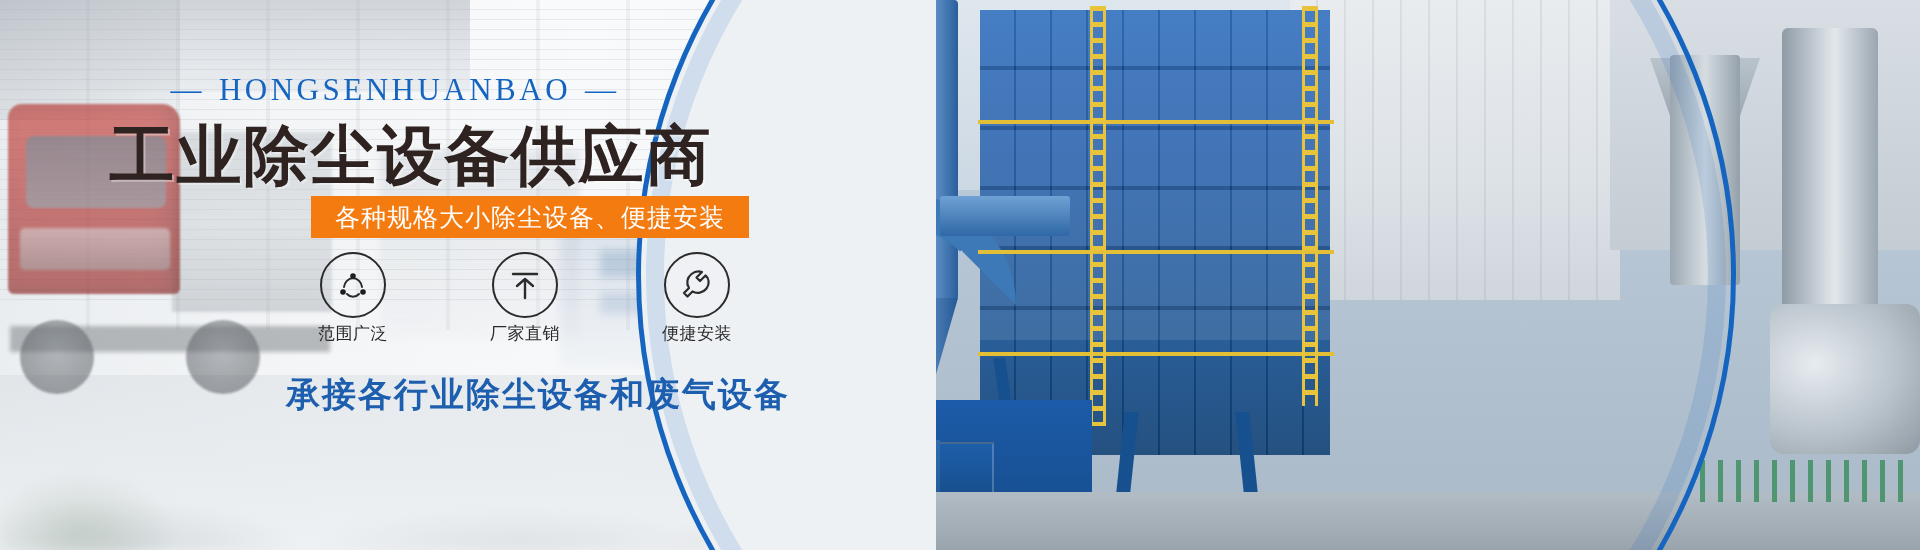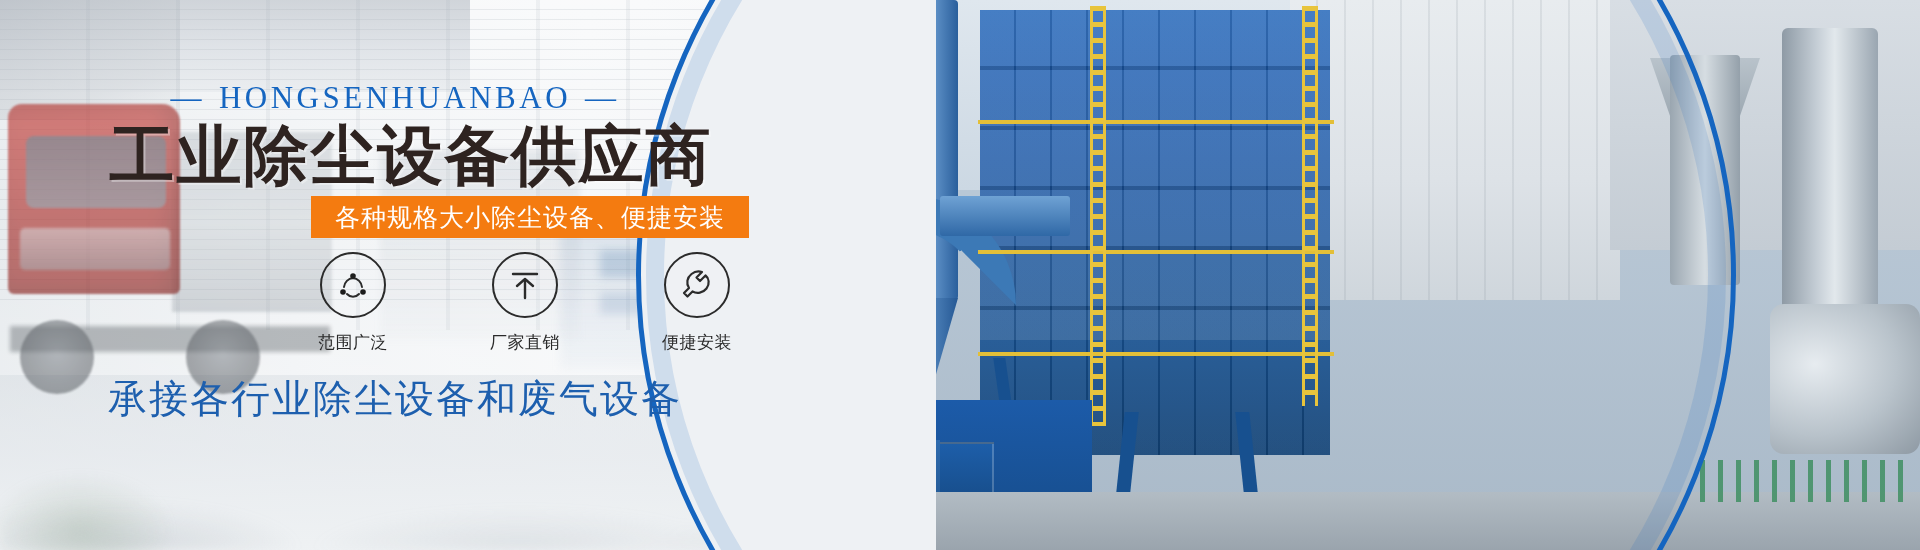--- a/index.html
+++ b/index.html
@@ -288,21 +288,21 @@
 
   
   .content {
     position:absolute; left:0; top:0; width:800px; height:550px;
     z-index:40;
   }
   .eyebrow {
     position:absolute; left:0; top:72px; width:790px;
     text-align:center;
     font-family:"Liberation Serif", "DejaVu Serif", serif;
-    font-size:31px; letter-spacing:3.5px; color:#1565c0; white-space:nowrap;margin-top:8px;
+    font-size:31px; letter-spacing:3.5px; color:#1565c0; white-space:nowrap;
   }
   .eyebrow .dash { display:inline-block; margin:0 14px; }
   .headline {
     position:absolute; left:0; top:112px; width:790px;
     text-align:center;
     font-size:65px; font-weight:bold; letter-spacing:2px;
     color:#2e2320;
     text-shadow:2px 2px 0 rgba(255,255,255,.35);
     white-space:nowrap;
     margin-left:16px;
@@ -321,26 +321,26 @@
     display:flex; justify-content:space-between;
   }
   .feature { width:96px; text-align:center; }
   .circle {
     width:66px; height:66px; margin:0 auto;
     border:2px solid #2b2b2b; border-radius:50%;
     display:flex; align-items:center; justify-content:center;
     background:rgba(255,255,255,.06);
   }
   .feature-label {
-    margin-top:13px; font-size:17px; color:#2a2a2a; letter-spacing:.5px; white-space:nowrap;
+    margin-top:4px; font-size:17px; color:#2a2a2a; letter-spacing:.5px; white-space:nowrap;
   }
   .tagline {
     position:absolute; left:0; top:372px; width:790px;
-    text-align:center;
-    font-size:39px; font-weight:normal; color:#1d5fae;
+    text-align:right;
+    font-size:34px; font-weight:bold; color:#1d5fae;
     letter-spacing:2px; white-space:nowrap;
   }
 </style>
 </head>
 <body>
 
 <div class="banner">
 
   <div class="bg-left">
     <div class="roof-band"></div>

